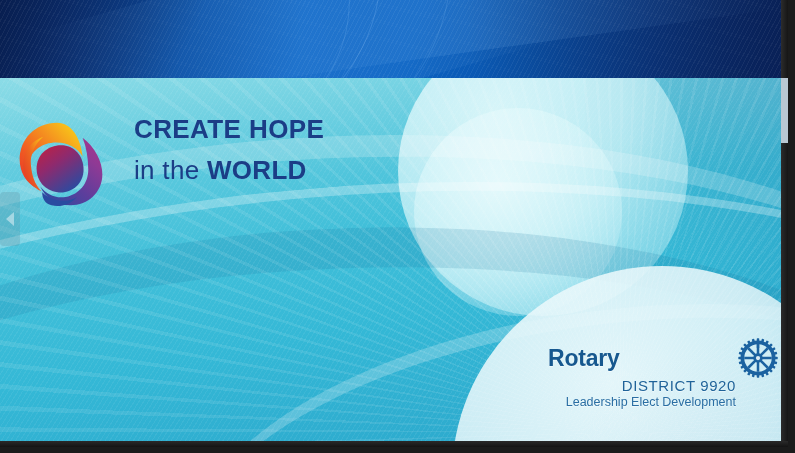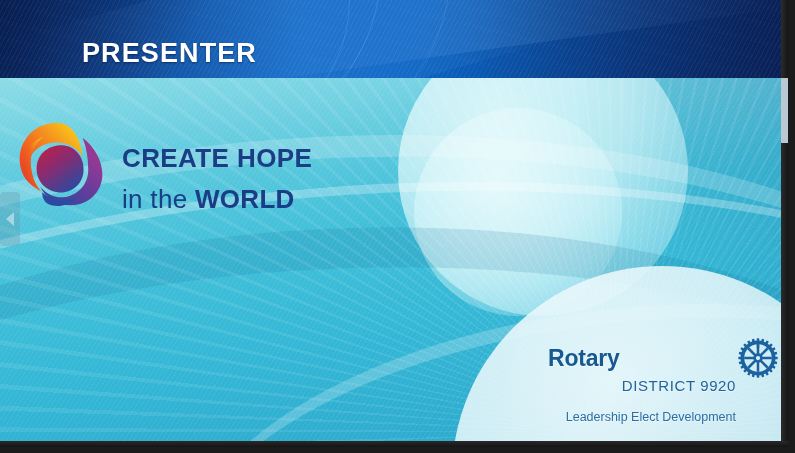--- a/index.html
+++ b/index.html
@@ -222,22 +222,22 @@
     left: 0; top: 0; right: 0; bottom: 0;
     background: linear-gradient(180deg, rgba(255,255,255,0.10) 0%, rgba(255,255,255,0.0) 26%);
   }
 
   
   #theme-logo {
     position: absolute;
     left: 14px;
     top: 38px;
     display: flex;
-    align-items: flex-end;
-    gap: 14px;
+    align-items: flex-start;
+    gap: 26px;
   }
   #theme-mark { width: 94px; height: 96px; display: block; }
   #theme-wordmark {
     line-height: 1.0;
     color: #1b3d86;
   }
   #theme-line1 {
     display: block;
     font-size: 26px;
     font-weight: bold;
@@ -280,21 +280,21 @@
     font-size: 15px;
     letter-spacing: 0.6px;
     color: #1f6399;
     margin-top: -1px;
     margin-right: 42px;
     text-shadow: 0 1px 1px rgba(255,255,255,0.6);
   }
   #district-tagline {
     font-size: 12.5px;
     color: #2a6ea3;
-    margin-top: 16px;
+    margin-top: 1px;
     margin-right: 42px;
     text-shadow: 0 1px 1px rgba(255,255,255,0.6);
   }
 
   
   #prev-slide-button {
     position: absolute;
     left: 0px;
     top: 114px;
     width: 20px;
@@ -343,21 +343,20 @@
     <div id="hdr-dark-right"></div>
 
     <div class="hdr-swoosh" style="left:-180px; top:-260px; width:560px; height:430px; transform:rotate(8deg);"></div>
     <div class="hdr-swoosh" style="left:-230px; top:-300px; width:680px; height:500px; transform:rotate(6deg); border-color:rgba(160,210,255,0.16);"></div>
     <div class="hdr-swoosh" style="left:-120px; top:-200px; width:470px; height:360px; transform:rotate(12deg); border-color:rgba(140,195,250,0.20);"></div>
     <div class="hdr-band" style="left:40px; top:-40px; width:520px; height:150px; transform:rotate(-16deg);"></div>
     <div class="hdr-band" style="left:180px; top:-70px; width:600px; height:120px; transform:rotate(-8deg);"></div>
 
     <div id="hdr-hatch"></div>
 
-    <div id="presenter-title">PRESENTER</div>
   </div>
 
   <div id="slide-body">
 
     <div class="bg-layer" id="wedge-right"></div>
     <div class="bg-layer" id="circle-top"></div>
     <div class="bg-layer" id="circle-top-inner"></div>
 
     <div class="wave" id="wave-d"></div>
     <div class="wave" id="wave-c"></div>

